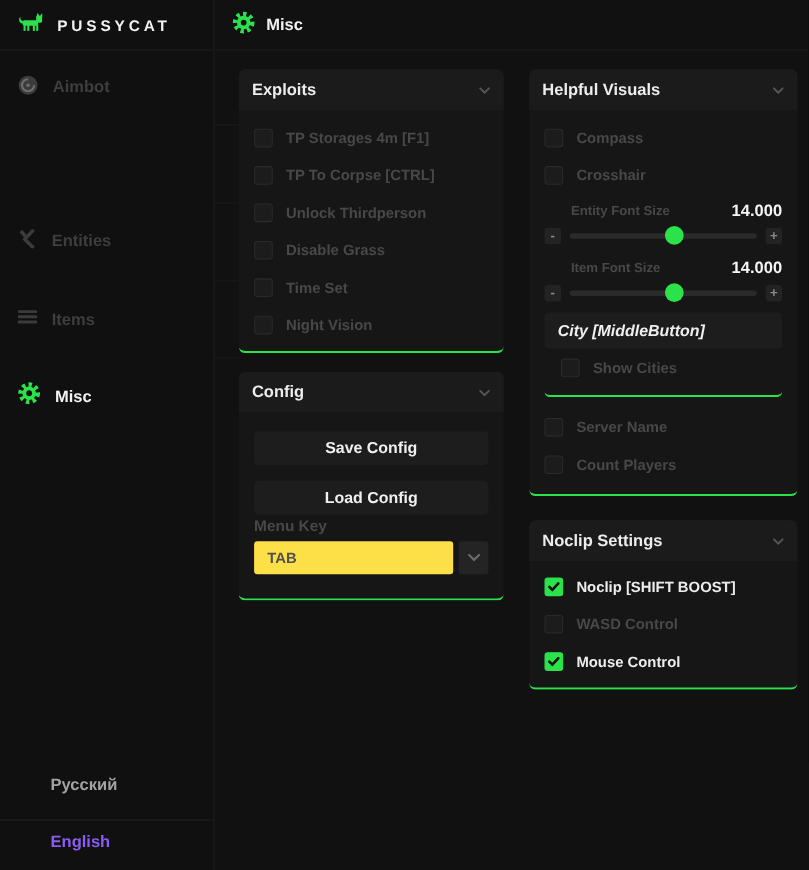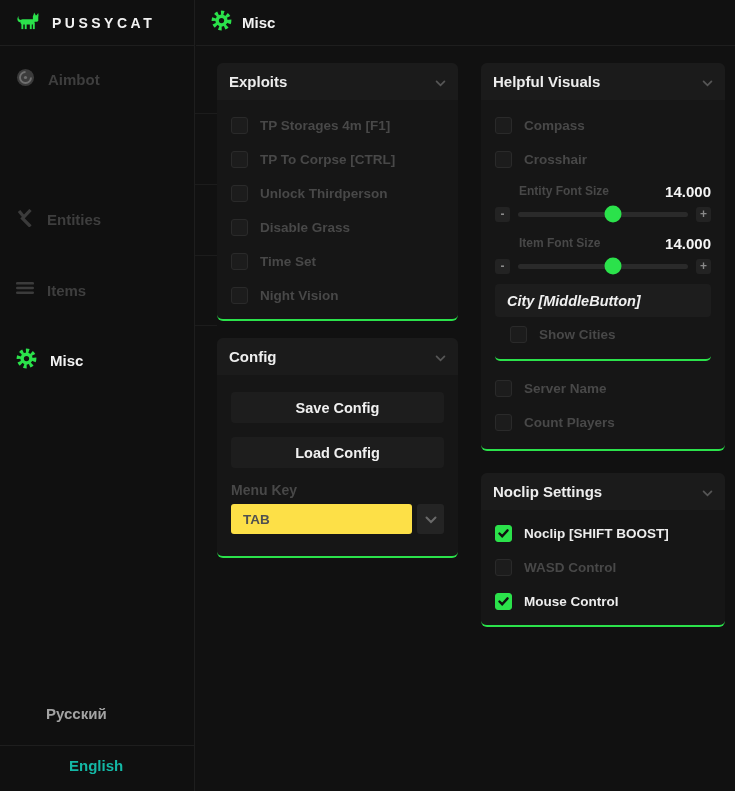--- a/index.html
+++ b/index.html
@@ -15,21 +15,21 @@
     align-items:center; padding-left:16px; }
   .logo-text { color:#f2f2f2; font-size:14px; letter-spacing:3.5px; margin-left:9px; }
   .nav-item { position:absolute; left:0; width:195px; display:flex; align-items:center;
     padding-left:16px; gap:13px; cursor:pointer; }
   .nav-label { color:#3e3e3e; font-size:15px; }
   .nav-item.on .nav-label { color:#f2f2f2; }
   .hline { position:absolute; left:0; width:217px; height:1px; background:#1c1c1c; z-index:1; }
   .lang-item { position:absolute; left:0; width:195px; height:34px; display:flex;
     align-items:center; padding-left:46px; cursor:pointer; }
   .lang-label { color:#a3a3a3; font-size:15px; }
-  .lang-item.on .lang-label { color:#14b8a6;margin-left:23px; }
+  .lang-item.on .lang-label { color:#8b5cf6; }
   .lang-line { position:absolute; left:0; top:745px; width:195px; height:1px; background:#1e1e1e; }
 
   
   .header { position:absolute; left:196px; top:0; width:539px; height:46px;
     border-bottom:1px solid #1e1e1e; display:flex; align-items:center;
     padding-left:15px; gap:10px; background:#111111; }
   .header-title { color:#f2f2f2; font-size:15px; }
 
   
   .panel { position:absolute; background:#161616; border-radius:6px;
@@ -66,21 +66,21 @@
   .subpanel { margin:8px 0 10px 0; padding-bottom:8px;
     border-bottom:2px solid var(--accent); border-radius:0 0 5px 5px; }
   .city-btn { height:33px; background:#1d1d1d; border-radius:4px; display:flex;
     align-items:center; padding-left:12px; color:#f0f0f0; font-size:14.5px; cursor:pointer;font-style:italic; }
   .sub-row { margin-left:15px; }
 
   .cfg-btn { height:31px; background:#1d1d1d; border-radius:4px; display:flex;
     align-items:center; justify-content:center; color:#f0f0f0; font-size:14.5px; cursor:pointer; }
   .cfg-save { margin-top:9px; }
   .cfg-load { margin-top:14px;text-align:center; }
-  .menu-key-label { margin-top:12px; height:20px; color:#484848; font-size:14px;
+  .menu-key-label { height:20px; color:#484848; font-size:14px;
     display:flex; align-items:center; }
   .dd-row { margin-top:4px; display:flex; gap:5px; margin-bottom:8px; }
   .dd-value { flex:1; height:30px; background:#fde047; border-radius:3px; display:flex;
     align-items:center; padding-left:12px; color:#505050; font-size:13.5px; cursor:pointer; }
   .dd-btn { width:27px; height:30px; background:#242424; border-radius:3px; display:flex;
     align-items:center; justify-content:center; cursor:pointer; }
 </style>
 </head>
 <body>
 

